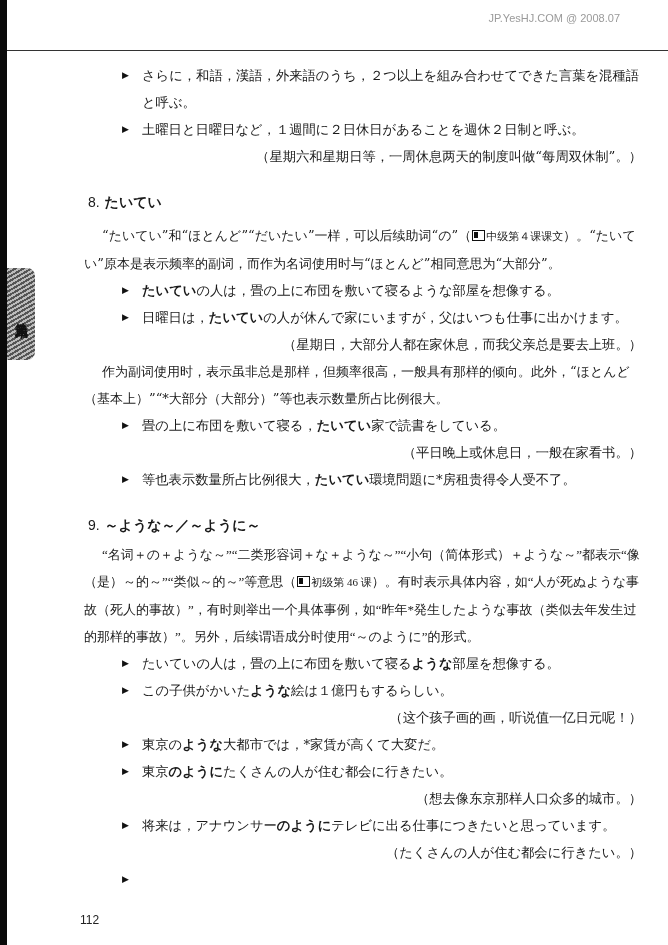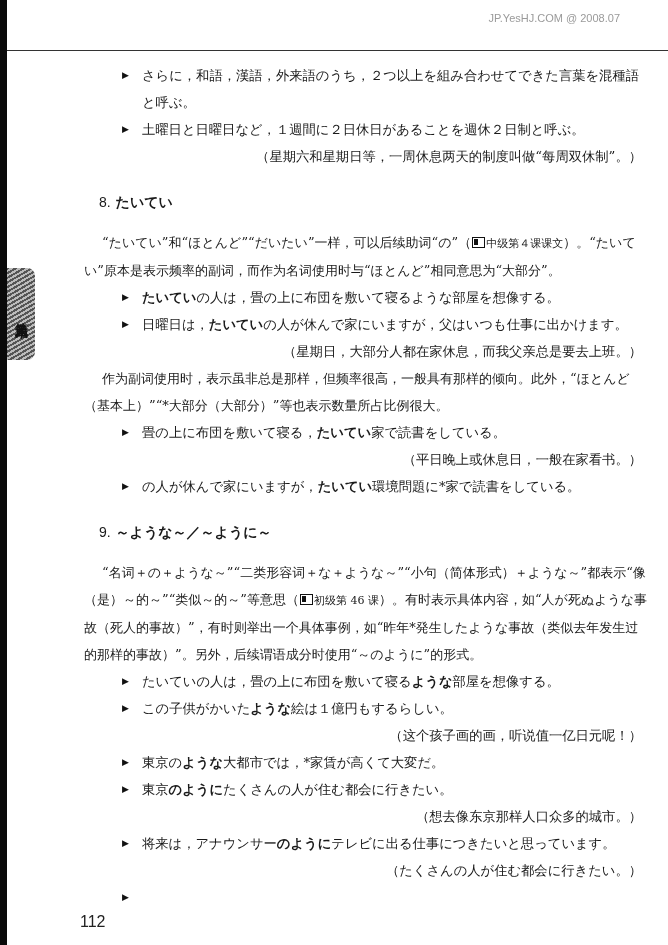--- a/index.html
+++ b/index.html
@@ -18,31 +18,31 @@
   .side-tab span {
     writing-mode: vertical-rl; font-size: 13px; font-weight: bold; color: #111;
     font-family: "DejaVu Sans", sans-serif; letter-spacing: 1px;
   }
   .watermark {
     position: absolute; right: 48px; top: 12px; font-size: 11px; color: #9a9a9a;
     font-family: "Liberation Sans", sans-serif;
   }
   .header-rule { position: absolute; left: 7px; right: 0; top: 50px; height: 1px; background: #333; }
   .page-number {
-    position: absolute; left: 80px; top: 913px; font-size: 16px;
+    position: absolute; left: 80px; top: 913px; font-size: 12px;
     font-family: "Liberation Sans", sans-serif; color: #222;
   }
   .content { position: absolute; left: 84px; top: 58px; width: 564px; font-size: 13.3px; }
   .ex { position: relative; padding-left: 42px; margin: 0; line-height: 27px; }
   .ex .bullet { position: absolute; left: 38px; top: 0; font-size: 9px; color: #111; font-family: "DejaVu Sans", sans-serif; }
   .ex .txt { display: block; padding-left: 16px; text-indent: 0; }
   .tr { text-align: right; line-height: 27px; margin: 0; padding-right: 6px; }
   .heading {
     font-family: "DejaVu Sans", sans-serif; font-weight: bold; font-size: 14px;
-    margin: 15px; line-height: 24px;
+    margin: 4px; line-height: 24px;
   }
   .heading .num { font-family: "Liberation Sans", sans-serif; font-weight: normal; }
   .para { margin: 0; line-height: 27px; text-indent: 18px; font-size: 13px; }
   b { font-family: "DejaVu Sans", sans-serif; font-weight: bold; }
   .book-icon {
     display: inline-block; width: 13px; height: 11px; border: 1.5px solid #111;
     vertical-align: -1px; margin: 0 1px; position: relative; box-sizing: border-box;
   }
   .book-icon::after { content: ""; position: absolute; left: 1px; top: 1px; width: 4px; height: 6px; background: #111; }
 </style>
@@ -88,28 +88,28 @@
 
   <p class="para">作为副词使用时，表示虽非总是那样，但频率很高，一般具有那样的倾向。此外，“ほとんど（基本上）”“*大部分（大部分）”等也表示数量所占比例很大。</p>
 
   <div class="ex">
     <span class="bullet">▶</span>
     <span class="txt"><span>畳の上に布団を敷いて寝る，</span><b>たいてい</b><span>家で読書をしている。</span></span>
   </div>
   <p class="tr">（平日晚上或休息日，一般在家看书。）</p>
   <div class="ex">
     <span class="bullet">▶</span>
-    <span class="txt"><span>の人が休んで家にいますが，</span><b>たいてい</b><span>環境問題に*家で読書をしている。</span></span>
+    <span class="txt"><span>等也表示数量所占比例很大，</span><b>たいてい</b><span>環境問題に*房租贵得令人受不了。</span></span>
   </div>
 
   <h2 class="heading" style="margin-top:20px;">
     <span class="num">9.</span>
     <span>～ような～／～ように～</span>
   </h2>
-  <p class="para" style="margin-top:2px;">
+  <p class="para" style="margin-top:2px;font-family:Liberation Serif, serif;">
     <span>“名词＋の＋ような～”“二类形容词＋な＋ような～”“小句（简体形式）＋ような～”都表示“像（是）～的～”“类似～的～”等意思（</span><span class="book-icon"></span><span style="font-size:11px;">初级第 46 课</span><span>）。有时表示具体内容，如“人が死ぬような事故（死人的事故）”，有时则举出一个具体事例，如“昨年*発生したような事故（类似去年发生过的那样的事故）”。另外，后续谓语成分时使用“～のように”的形式。</span>
   </p>
 
   <div class="ex">
     <span class="bullet">▶</span>
     <span class="txt"><span>たいていの人は，畳の上に布団を敷いて寝る</span><b>ような</b><span>部屋を想像する。</span></span>
   </div>
   <div class="ex">
     <span class="bullet">▶</span>
     <span class="txt"><span>この子供がかいた</span><b>ような</b><span>絵は１億円もするらしい。</span></span>

